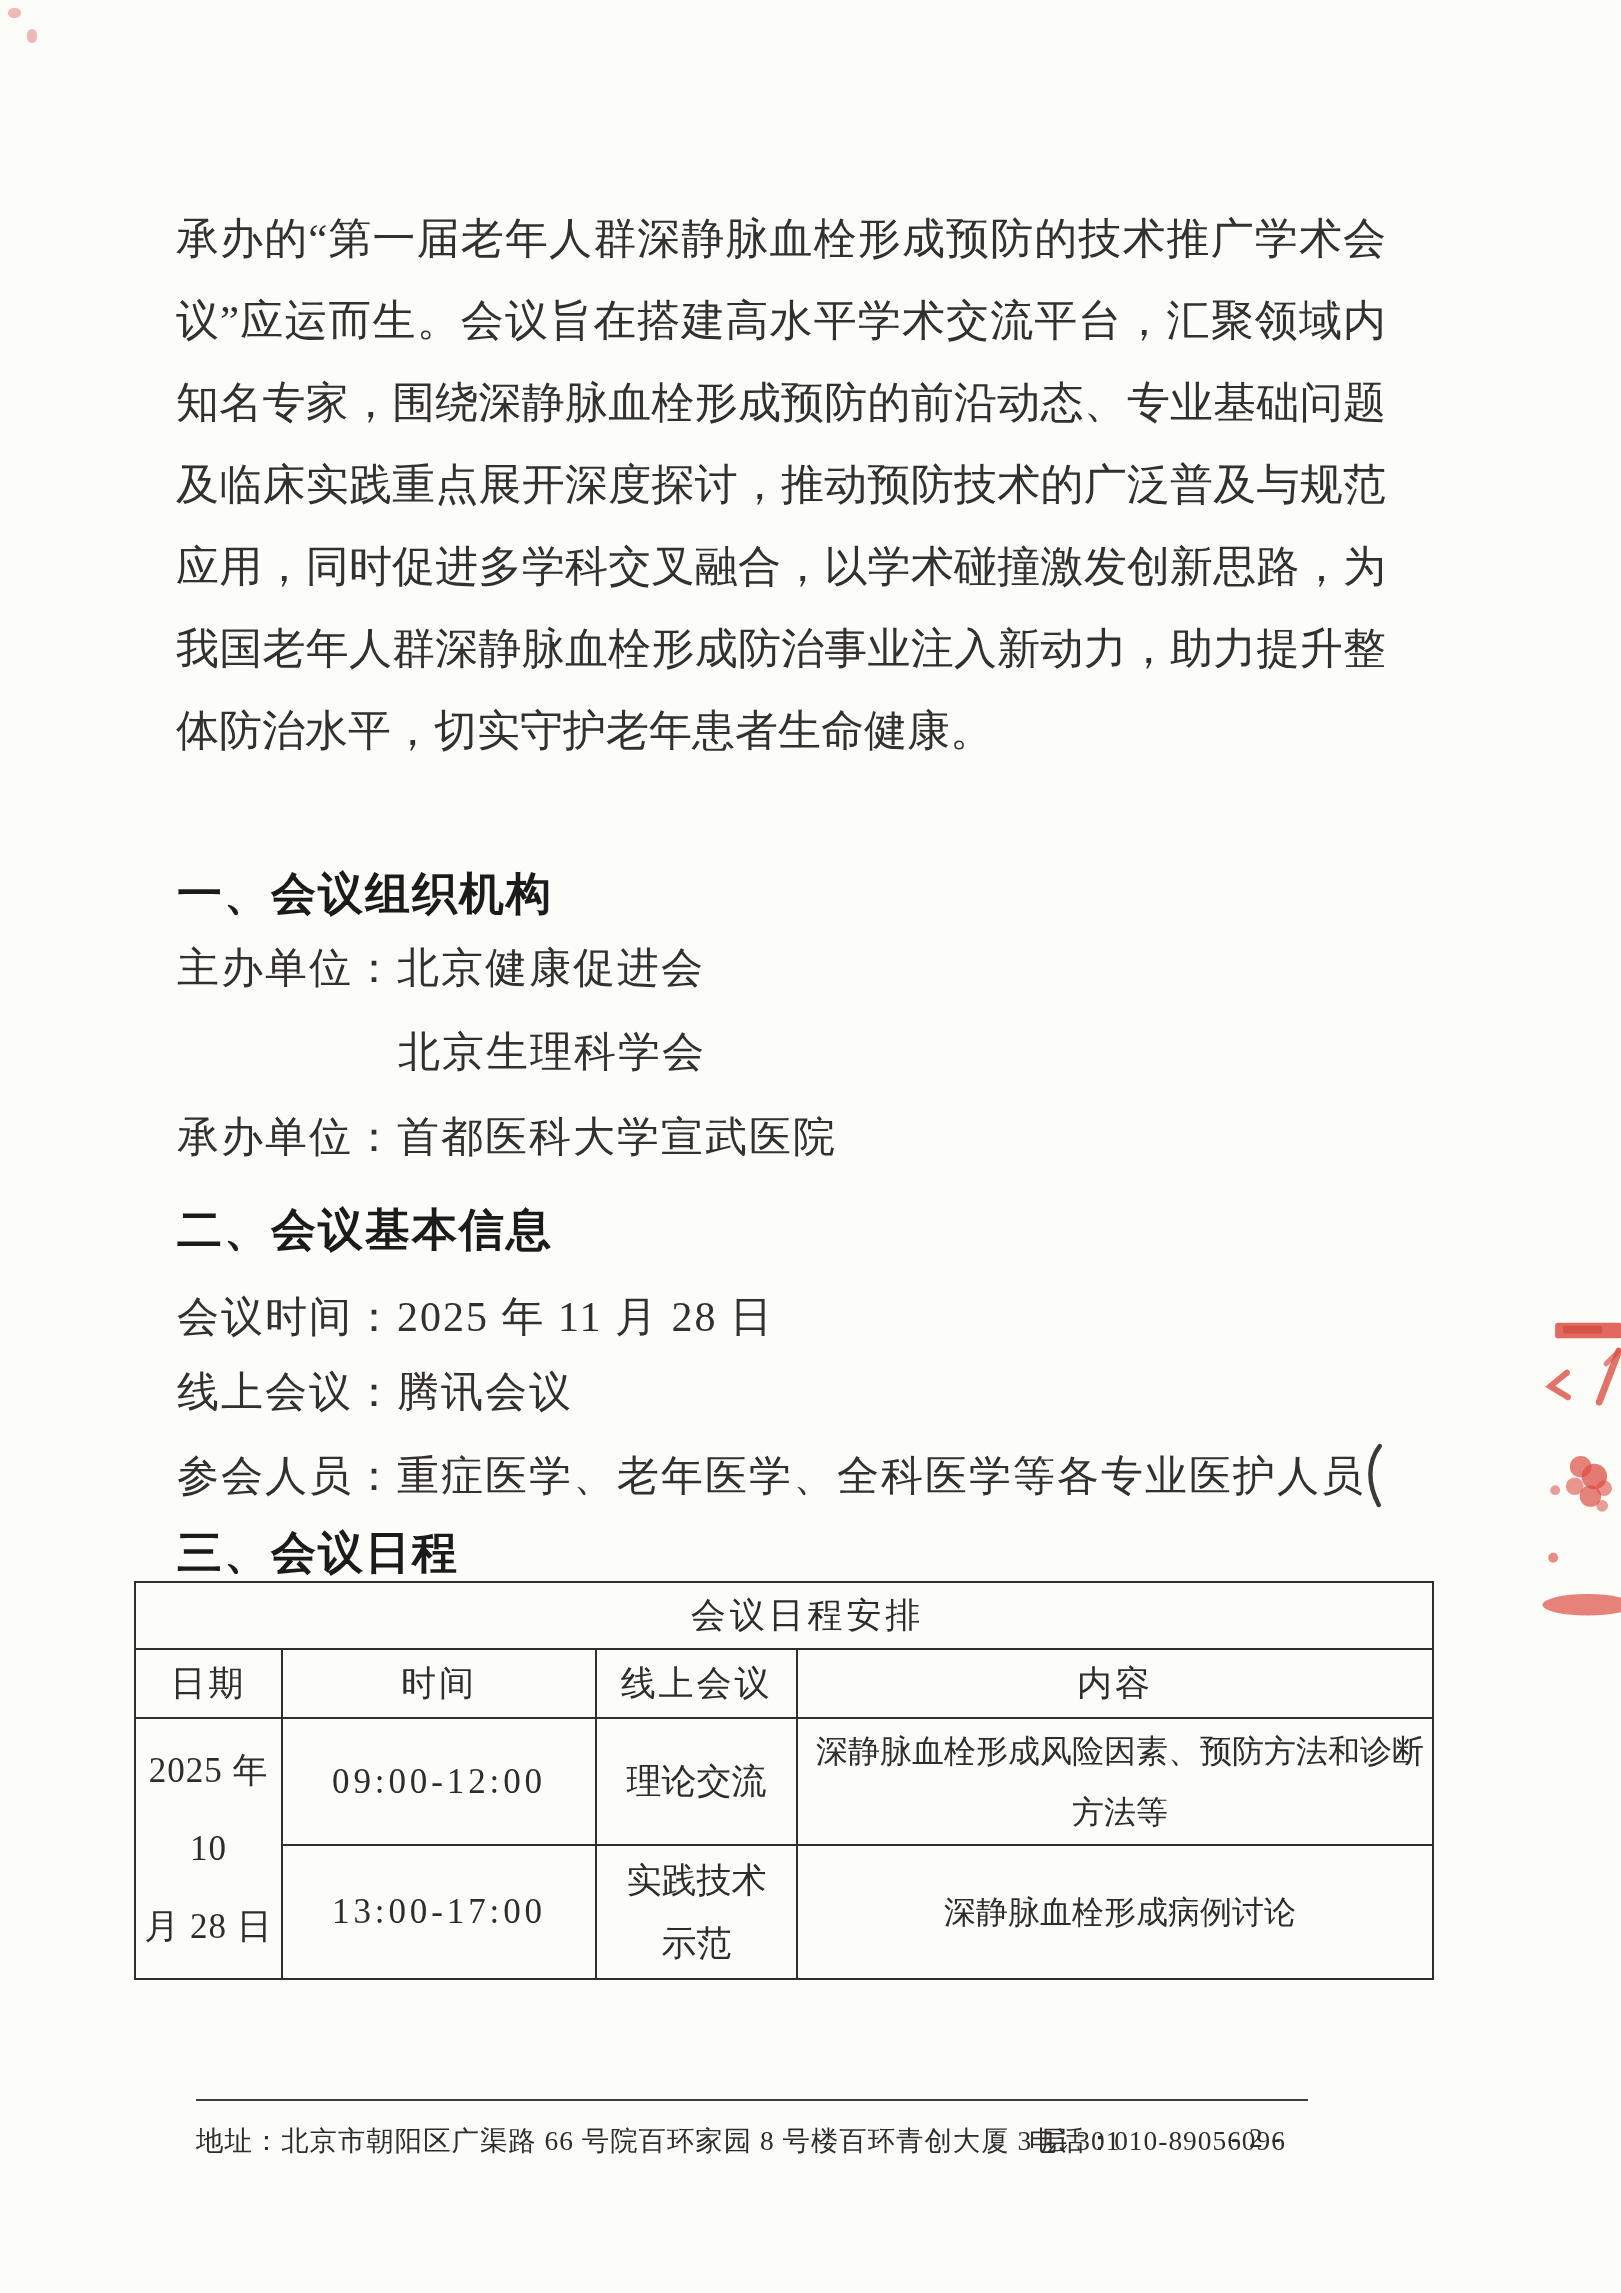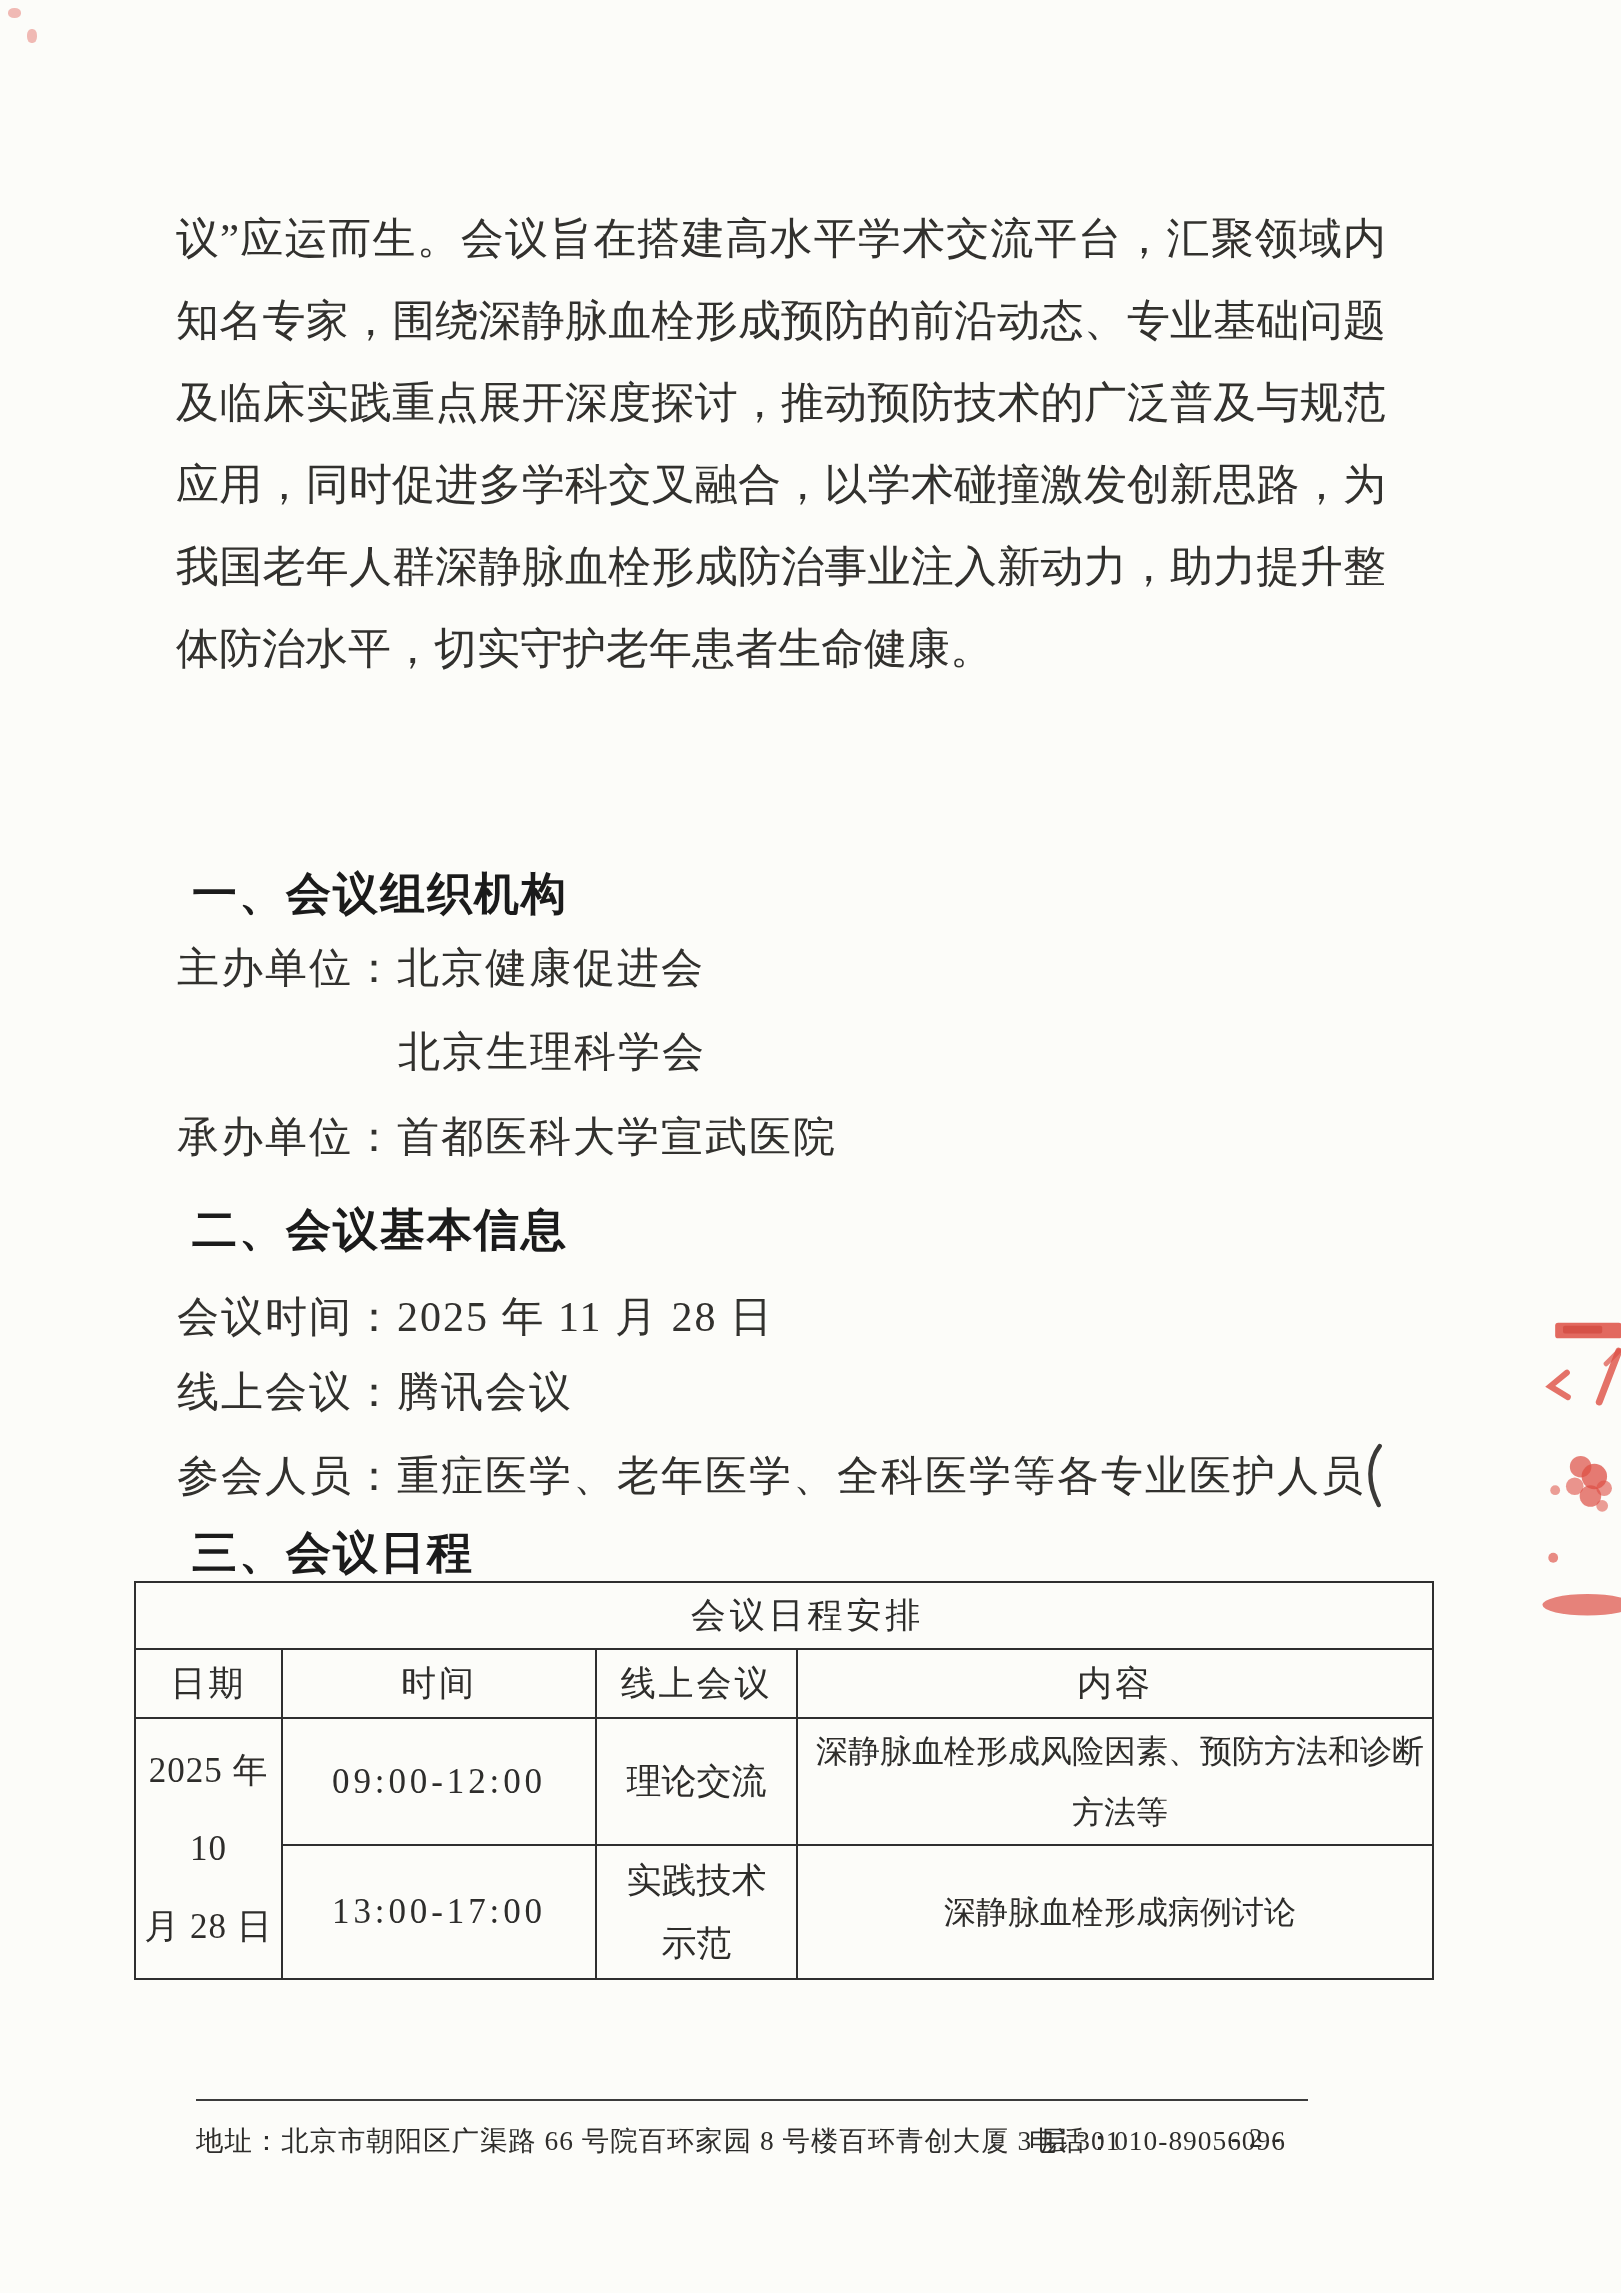--- a/index.html
+++ b/index.html
@@ -17,21 +17,20 @@
     text-align:justify; text-align-last:justify;
     color:#32312e;
   }
   .pline.last { text-align:left; text-align-last:left; }
   
   .sec {
     position:absolute; left:177px;
     font-family:"Liberation Sans","DejaVu Sans",sans-serif;
     font-weight:700; font-size:45px; line-height:1.15; color:#1b1b1b;
     letter-spacing:2px;
-    margin-left:15px;
   }
   
   .info {
     position:absolute; left:177px;
     font-size:42px; line-height:1.2; letter-spacing:2px; color:#32312e;
     white-space:nowrap;
   }
   
   .sched {
     position:absolute; left:134px; top:1581px; width:1298px;
@@ -58,20 +57,21 @@
   .redmarks { position:absolute; left:1504px; top:1308px; }
   .penmark  { position:absolute; left:1364px; top:1443px; }
   .speck { position:absolute; background:#e3695f; opacity:.45; border-radius:45%; }
 </style>
 </head>
 <body>
 
 <div class="page">
 
   <div class="para">
+    <div class="pline">承办的“第一届老年人群深静脉血栓形成预防的技术推广学术会</div>
     <div class="pline">议”应运而生。会议旨在搭建高水平学术交流平台，汇聚领域内</div>
     <div class="pline">知名专家，围绕深静脉血栓形成预防的前沿动态、专业基础问题</div>
     <div class="pline">及临床实践重点展开深度探讨，推动预防技术的广泛普及与规范</div>
     <div class="pline">应用，同时促进多学科交叉融合，以学术碰撞激发创新思路，为</div>
     <div class="pline">我国老年人群深静脉血栓形成防治事业注入新动力，助力提升整</div>
     <div class="pline last">体防治水平，切实守护老年患者生命健康。</div>
   </div>
 
   <div class="sec" style="top:868px">一、会议组织机构</div>
 

